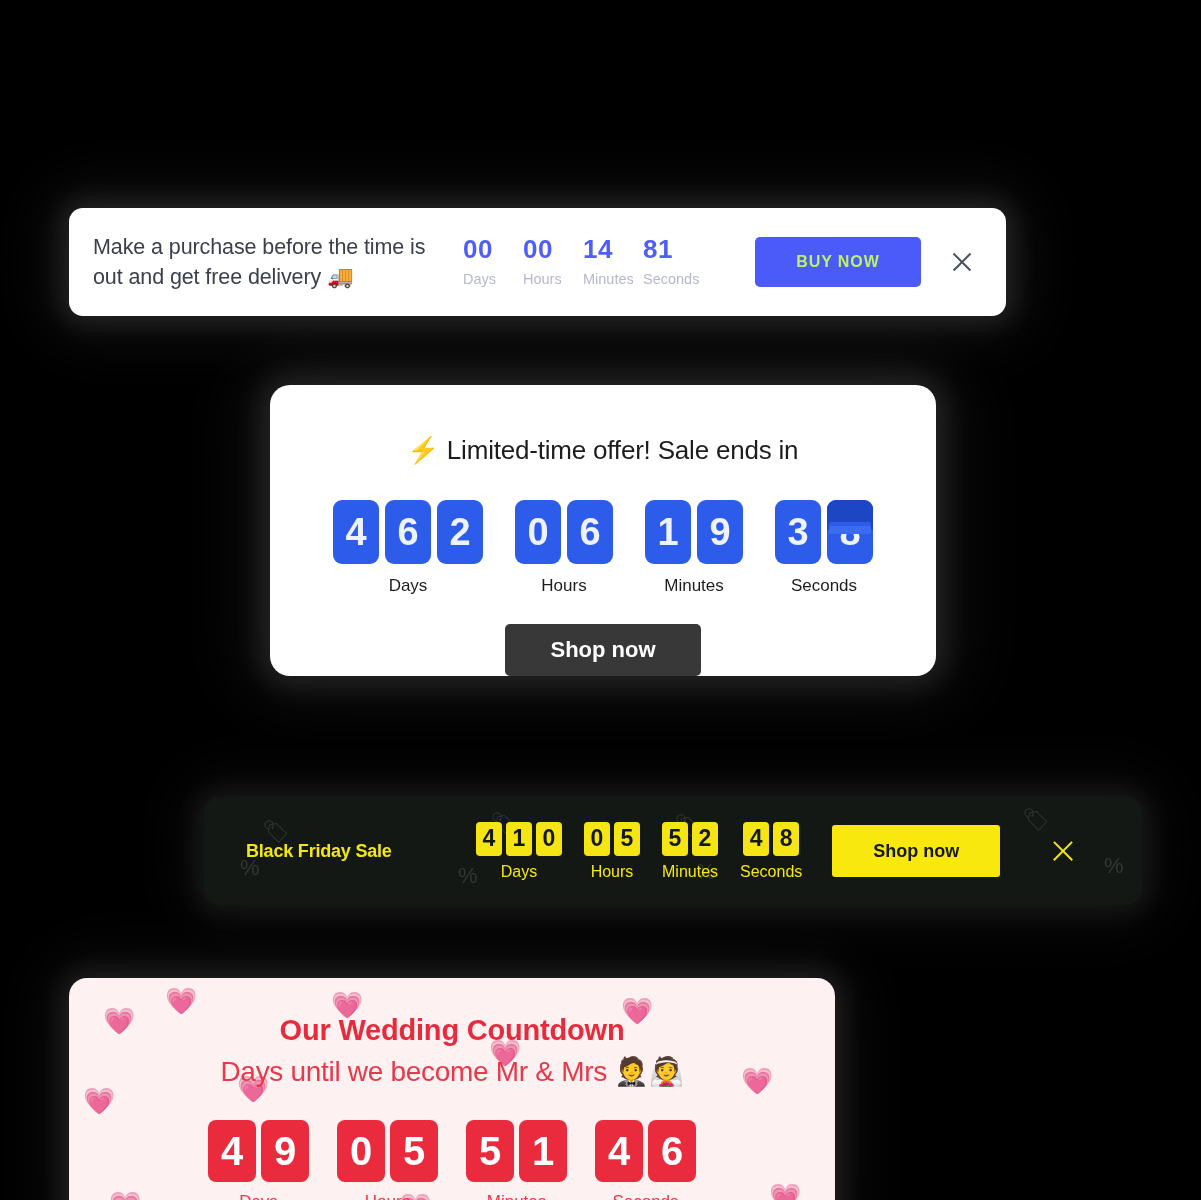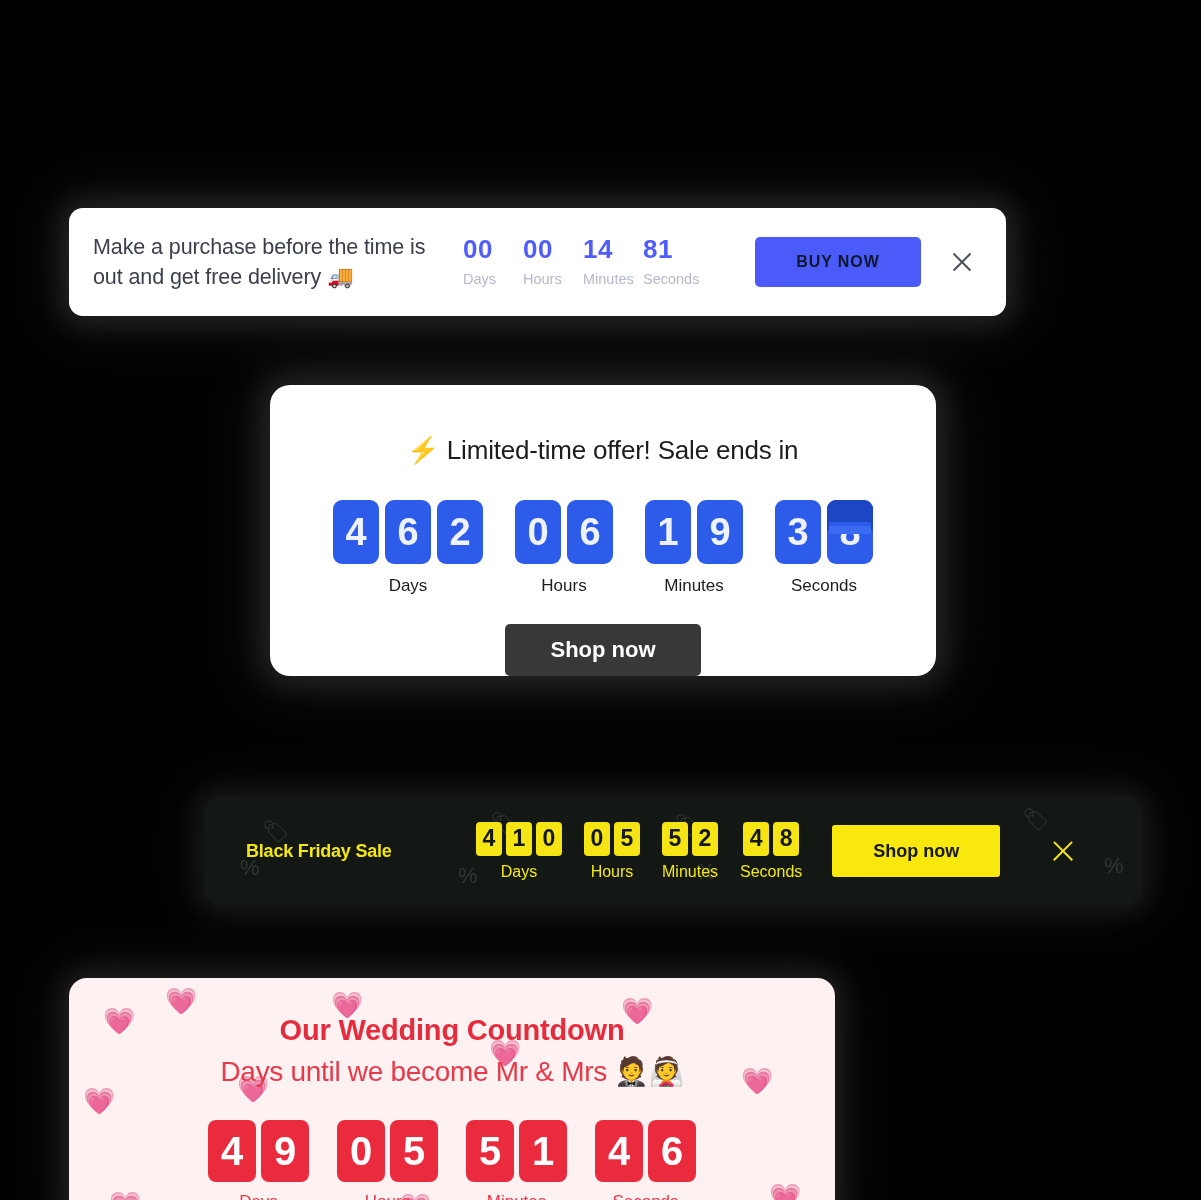--- a/index.html
+++ b/index.html
@@ -60,21 +60,21 @@
   }
   .cd1-lab {
     font-size: 14.5px;
     color: #b5b8ca;
     line-height: 22px;
     margin-top: 4px;
   }
   #buy-now-button {
     margin-left: 52px;
     background: #4a5bfa;
-    color: #0f172a;
+    color: #bef264;
     border: none;
     border-radius: 5px;
     width: 166px;
     height: 50px;
     font-size: 16px;
     font-weight: 700;
     letter-spacing: 0.9px;
     font-family: "Liberation Sans", sans-serif;
     cursor: pointer;
   }

